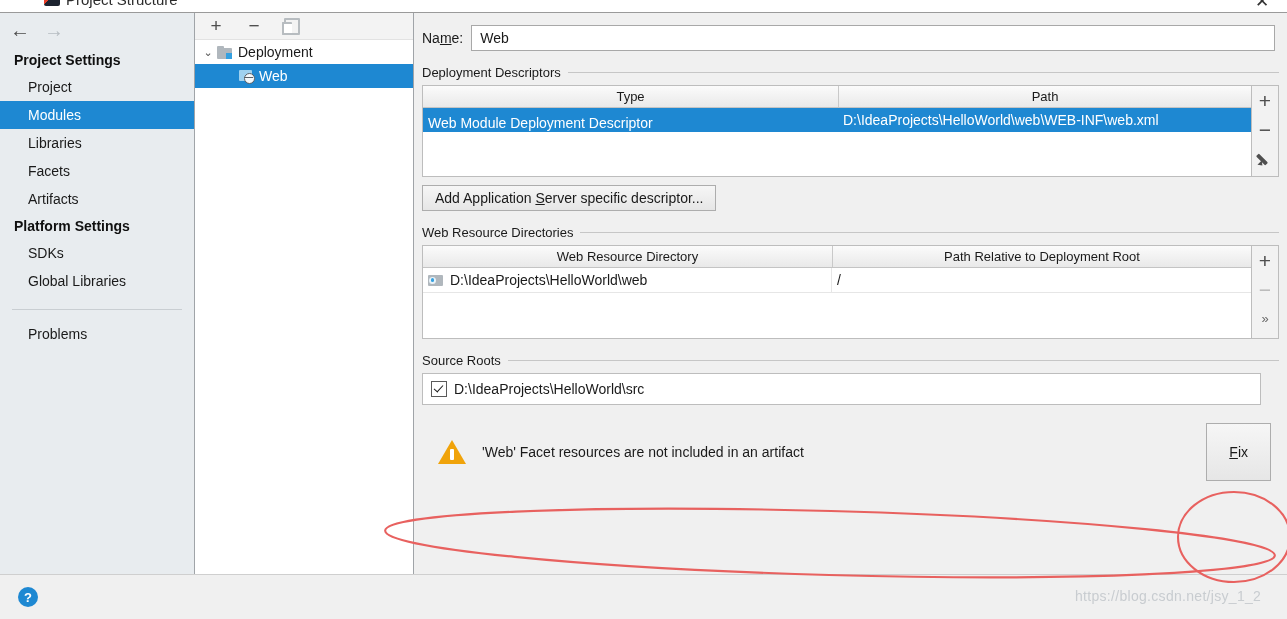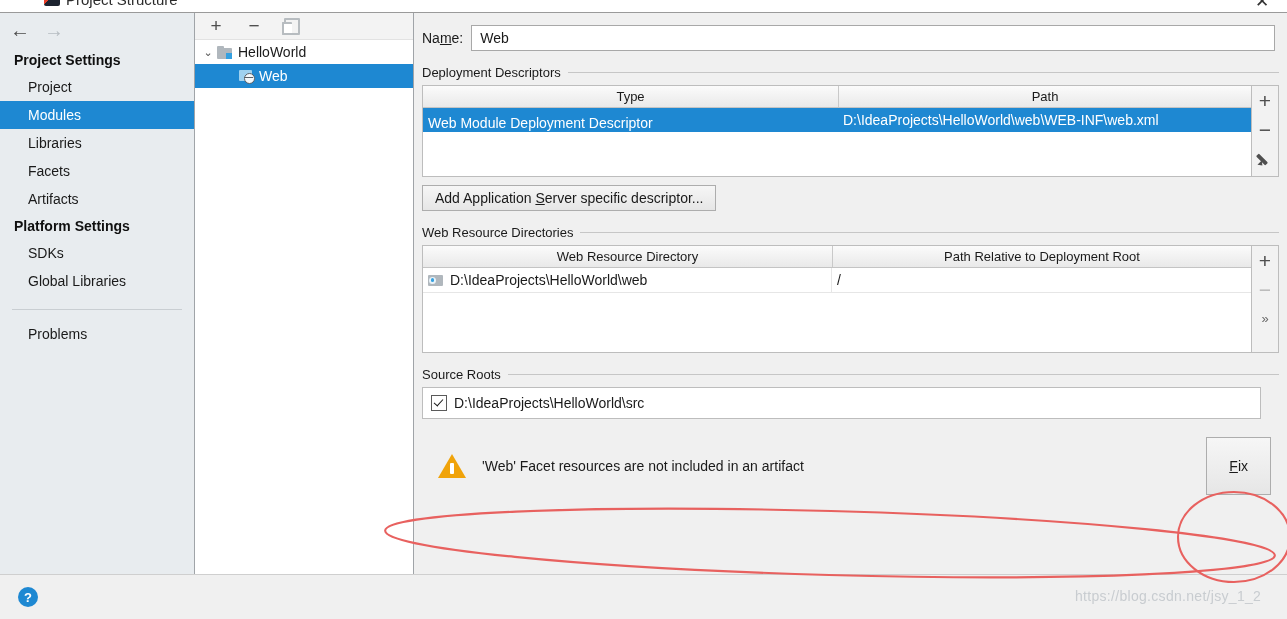--- a/index.html
+++ b/index.html
@@ -417,21 +417,21 @@
           </span>
       </div>
 
       <div class="tree-row">
         <span class="tree-chevron">⌄</span>
         <span class="ico-folder">
           <span class="f-tab"></span>
             <span class="f-body"></span>
             <span class="f-dot"></span>
         </span>
-        <span>HelloWorld</span>
+        <span>Deployment</span>
       </div>
 
       <div class="tree-row selected" style="padding-left:44px;">
         <span class="ico-web">
           <span class="w-body"></span>
             <span class="w-globe"></span>
         </span>
         <span>Web</span>
       </div>
     </div>
@@ -481,21 +481,21 @@
           <span>Web Resource Directories</span>
           <span class="rule"></span>
         </div>
 
         <div class="table-wrap">
           <div class="tbl">
             <div class="tbl-head">
               <div class="th" style="width:409px;">Web Resource Directory</div>
               <div class="th" style="flex:1 1 auto;">Path Relative to Deployment Root</div>
             </div>
-            <div class="tbl-body" style="height:84px;">
+            <div class="tbl-body" style="height:70px;">
               <div class="tr plain">
                 <div class="td bordered" style="width:409px;">
                   <span class="ico-dir">
                     <span class="d-body"></span>
                       <span class="d-dot"></span>
                   </span>
                   <span>D:\IdeaProjects\HelloWorld\web</span>
                 </div>
                 <div class="td" style="flex:1 1 auto;">/</div>
               </div>

